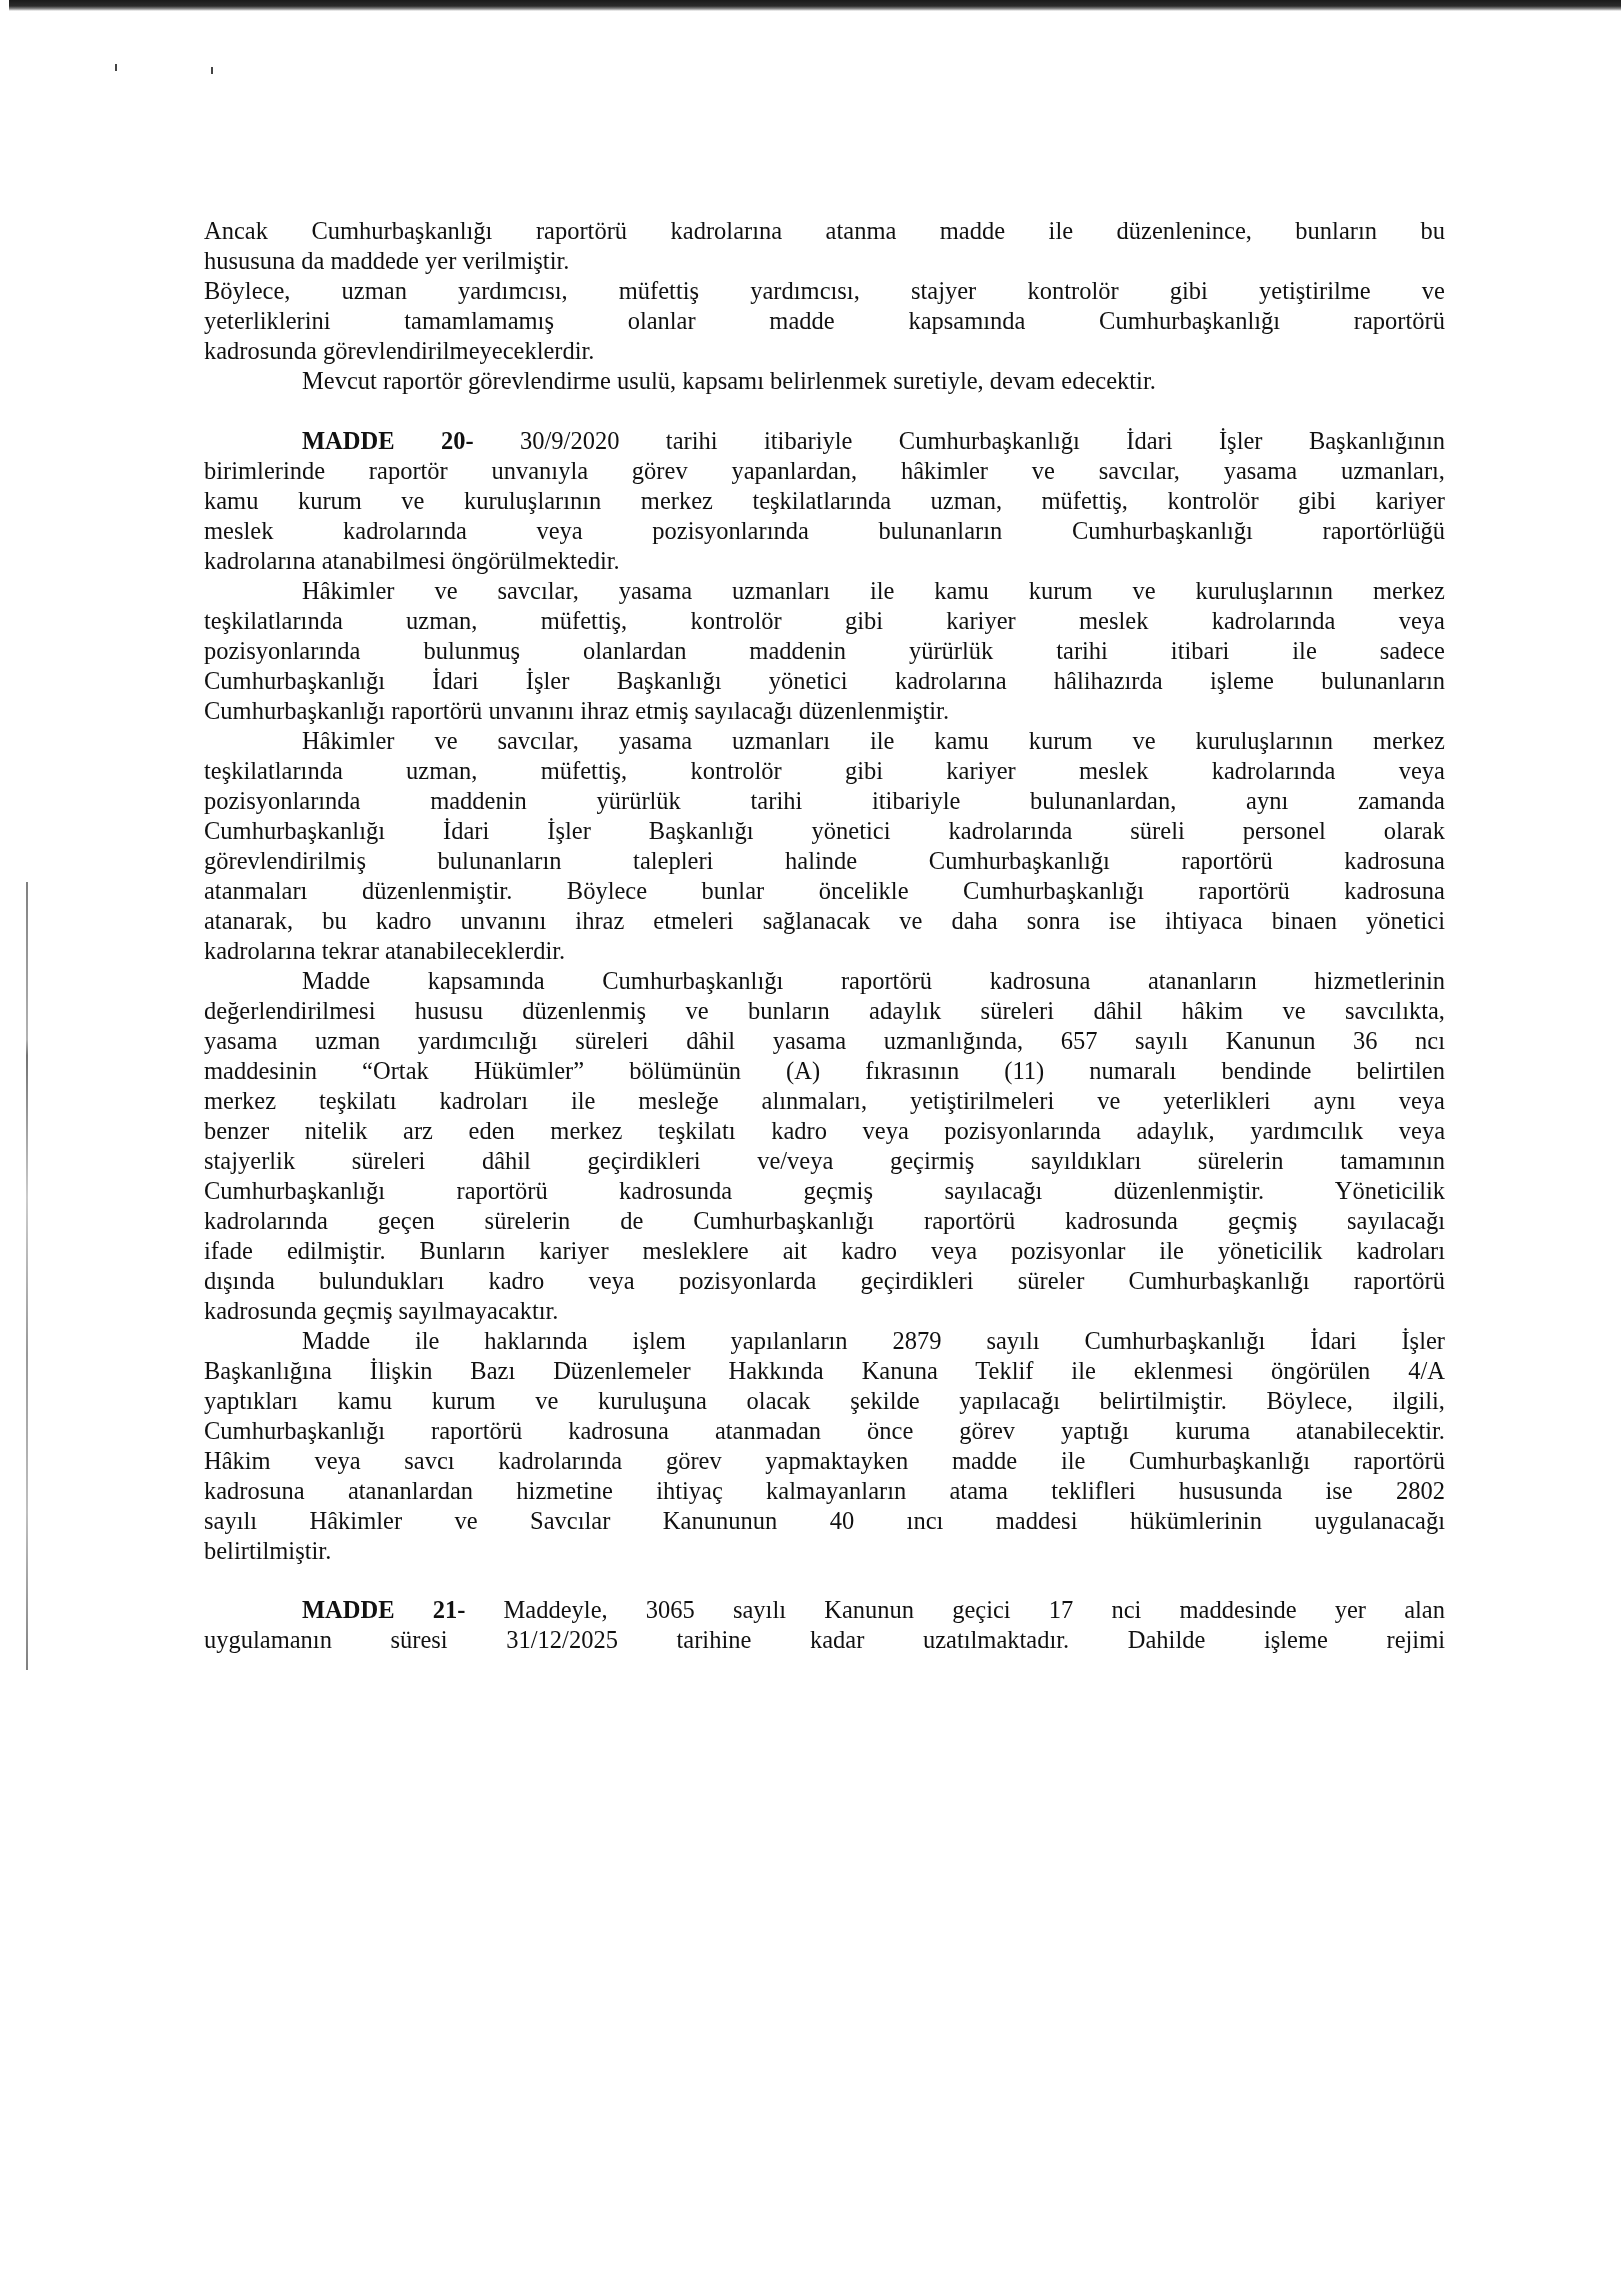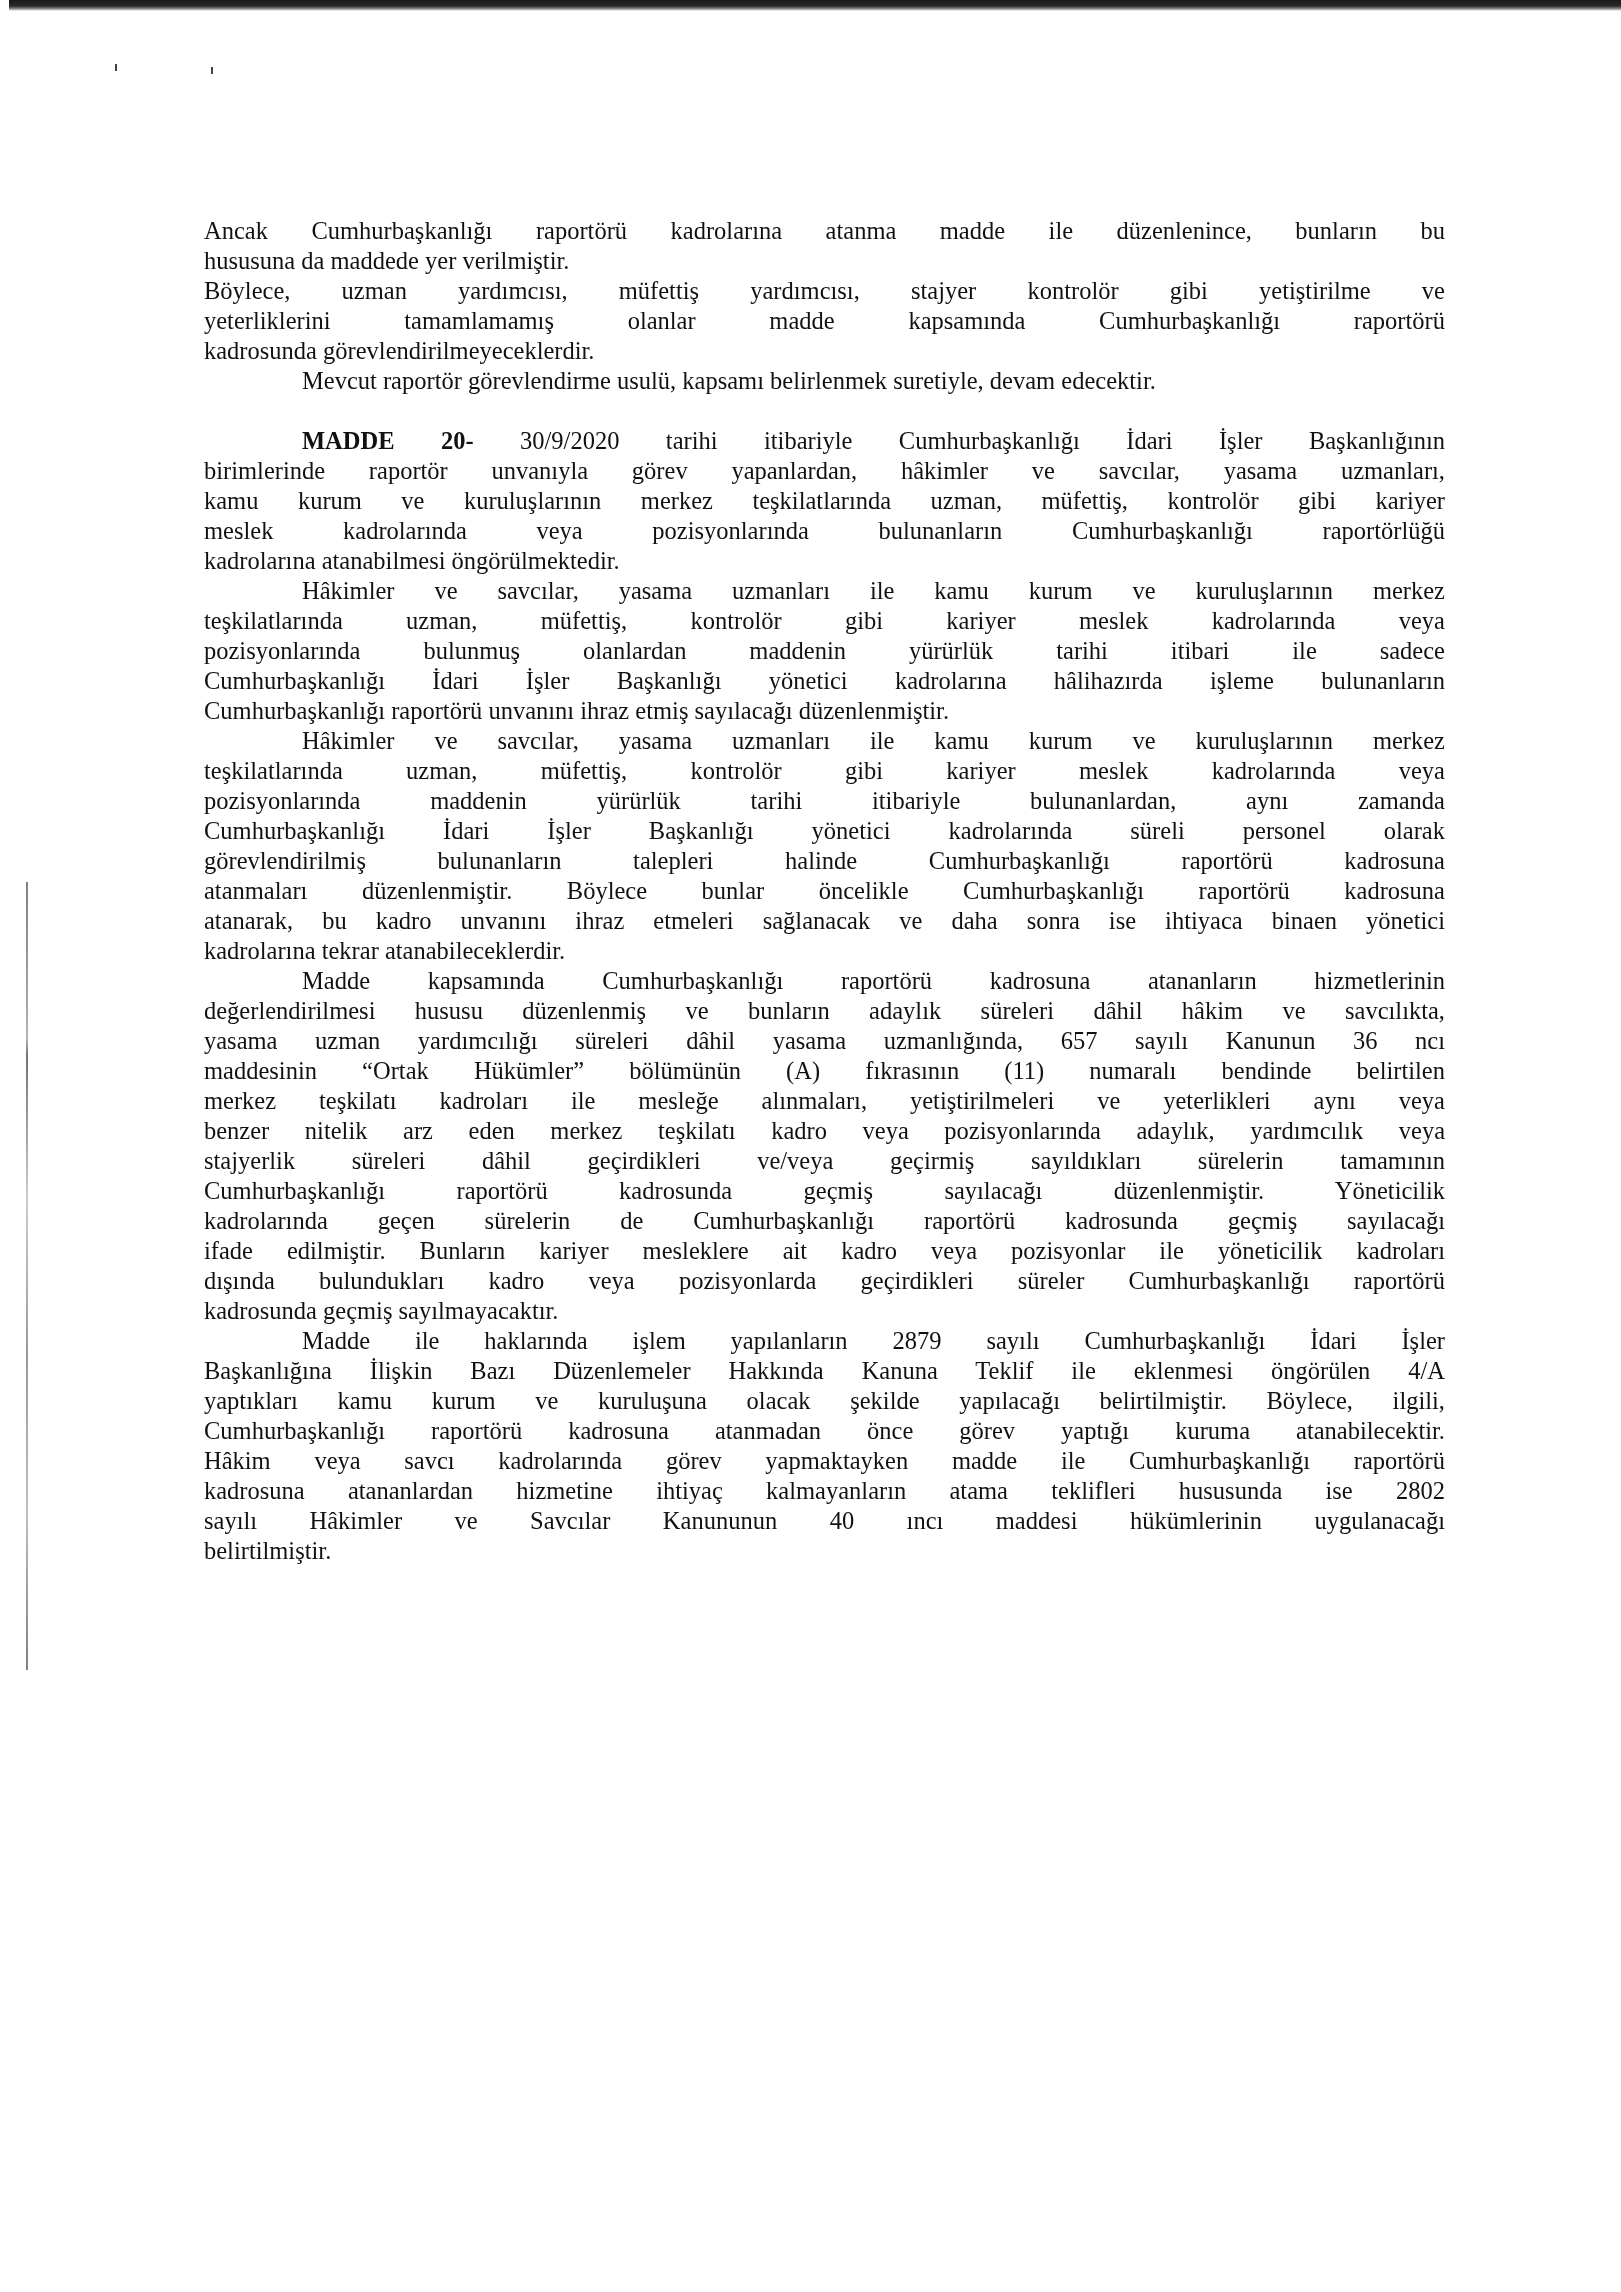--- a/index.html
+++ b/index.html
@@ -103,15 +103,19 @@
     <span class="line">yaptıkları kamu kurum ve kuruluşuna olacak şekilde yapılacağı belirtilmiştir. Böylece, ilgili,</span>
     <span class="line">Cumhurbaşkanlığı raportörü kadrosuna atanmadan önce görev yaptığı kuruma atanabilecektir.</span>
     <span class="line">Hâkim veya savcı kadrolarında görev yapmaktayken madde ile Cumhurbaşkanlığı raportörü</span>
     <span class="line">kadrosuna atananlardan hizmetine ihtiyaç kalmayanların atama teklifleri hususunda ise 2802</span>
     <span class="line">sayılı Hâkimler ve Savcılar Kanununun 40 ıncı maddesi hükümlerinin uygulanacağı</span>
     <span class="line last">belirtilmiştir.</span>
   </div>
 
   <div class="gap"></div>
 
+  <div>
+    <span class="line indent"><b class="bold">MADDE 21-</b><span> Maddeyle, 3065 sayılı Kanunun geçici 17 nci maddesinde yer alan</span></span>
+    <span class="line">uygulamanın süresi 31/12/2025 tarihine kadar uzatılmaktadır. Dahilde işleme rejimi</span>
+  </div>
 
 </div>
 
 
 </body></html>

